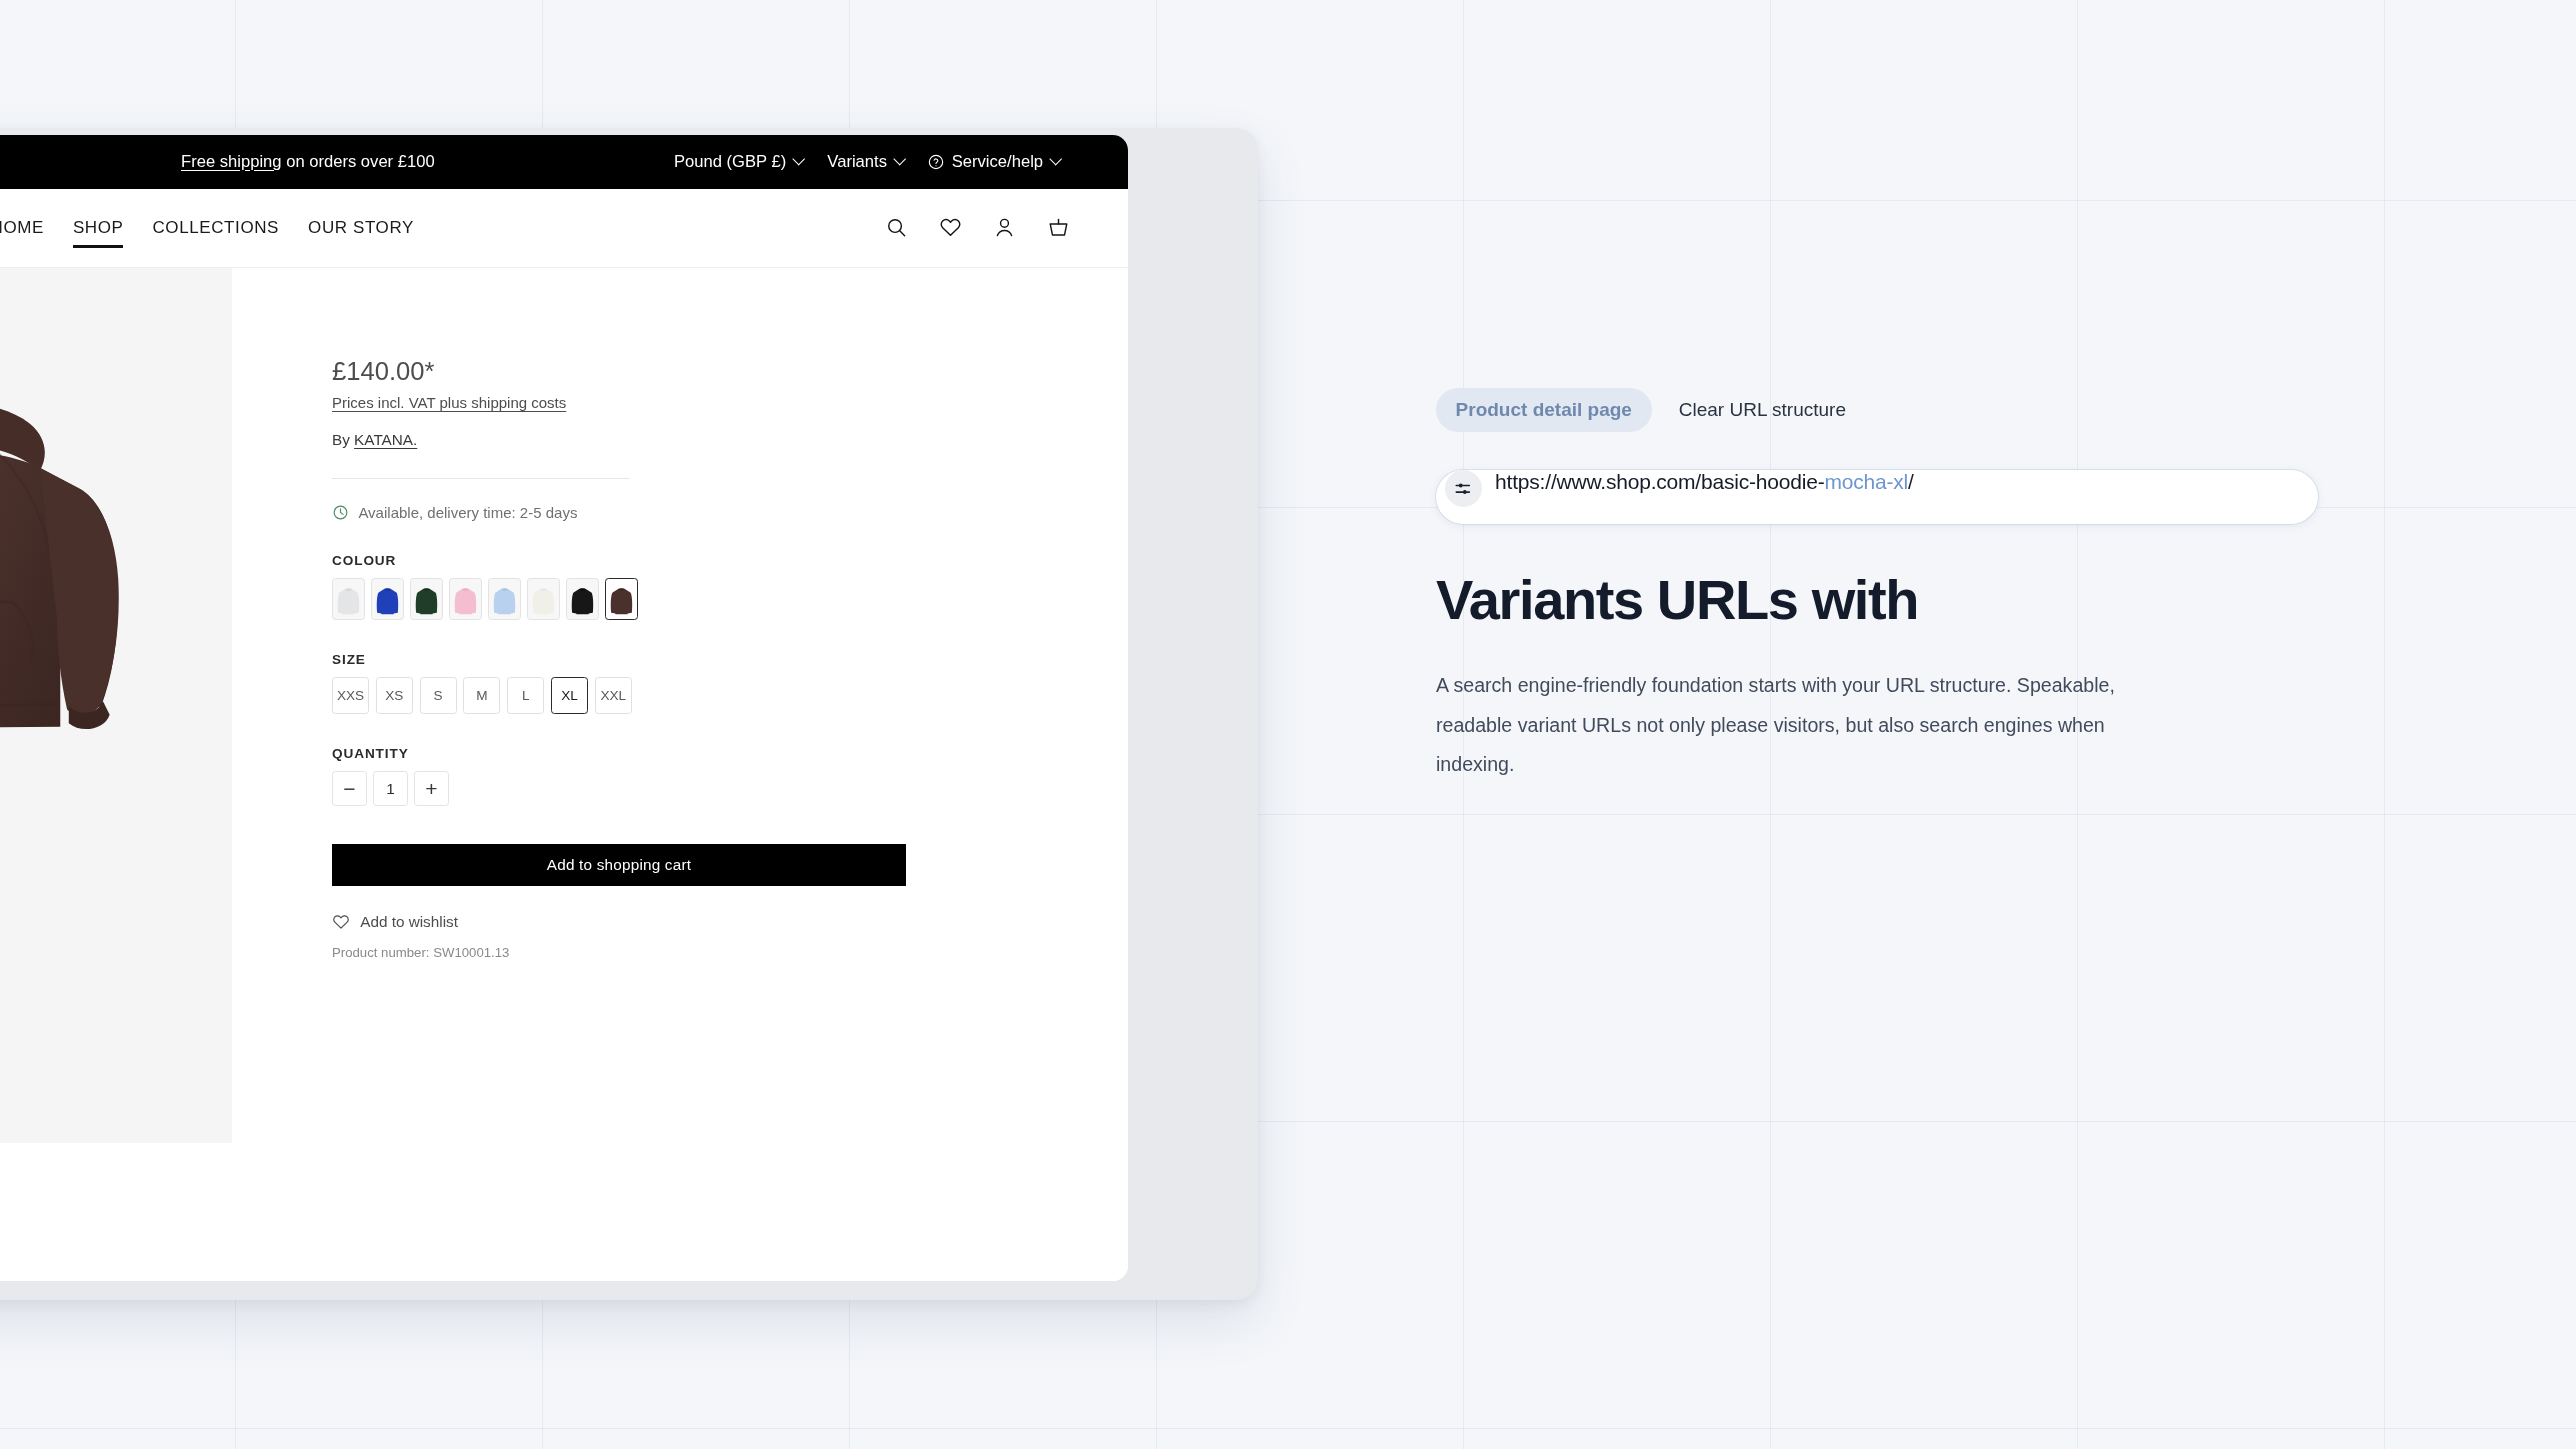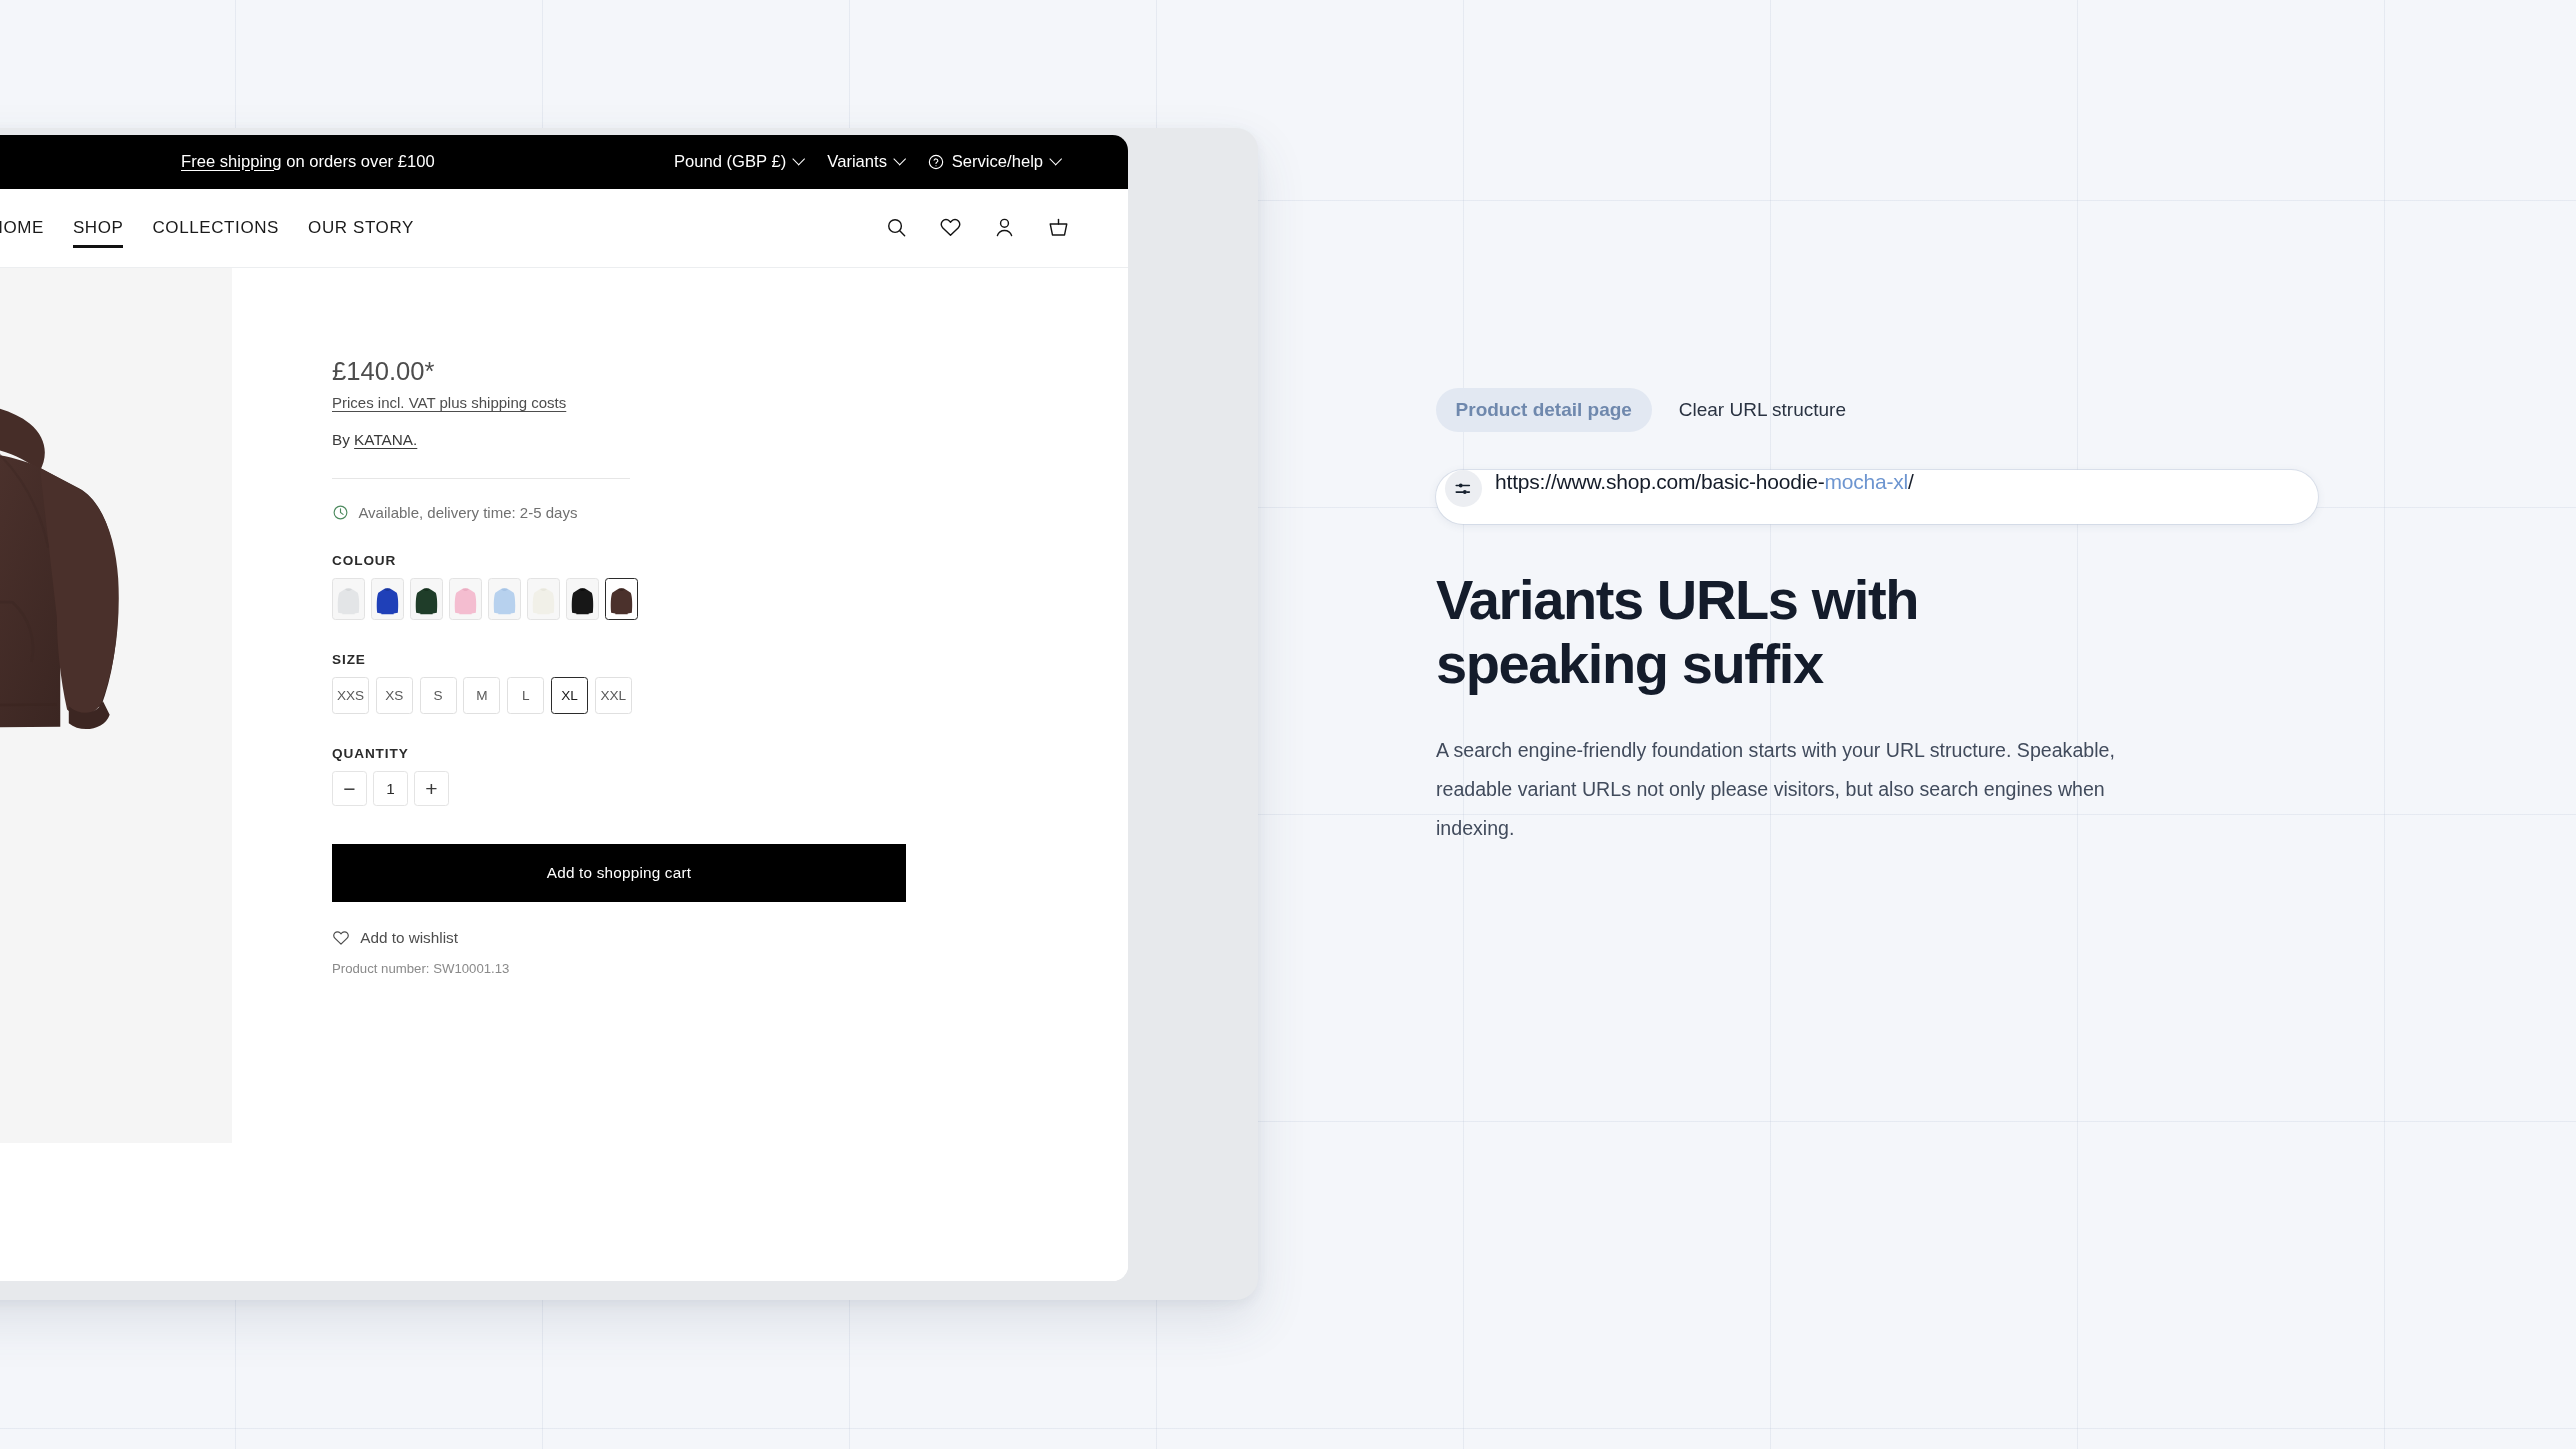--- a/index.html
+++ b/index.html
@@ -282,21 +282,21 @@
     align-items: center;
     justify-content: center;
     font-size: 15.3px;
     color: #2b2b2b;
     cursor: text;
   }
 
   #add-cart-btn {
     margin-top: 38px;
     width: 574px;
-    height: 58px;
+    height: 42px;
     background: #000;
     color: #fff;
     border: none;
     font-size: 15.3px;
     font-family: inherit;
     cursor: pointer;
     letter-spacing: 0.2px;
   }
   #wishlist-row {
     display: flex;
@@ -610,17 +610,17 @@
           <path d="M12 8h8"></path>
           <circle cx="9.5" cy="8" r="2.4" fill="#16202e" stroke="none"></circle>
         <path d="M4 16h8"></path>
           <path d="M17 16h3"></path>
           <circle cx="14.5" cy="16" r="2.4" fill="#16202e" stroke="none"></circle>
       </svg>
     </span>
     <span id="url-text"><span>https://www.shop.com/basic-hoodie-</span><span class="suffix">mocha-xl</span><span>/</span></span>
   </div>
 
-  <h2 id="headline"><span>Variants URLs with</span><br><span>speaking suffix</span></h2>
+  <h2 id="headline"><span>Variants URLs with</span><br></h2>
 
   <p id="body-copy">A search engine-friendly foundation starts with your URL structure. Speakable, readable variant URLs not only please visitors, but also search engines when indexing.</p>
 </div>
 
 
 </body></html>

